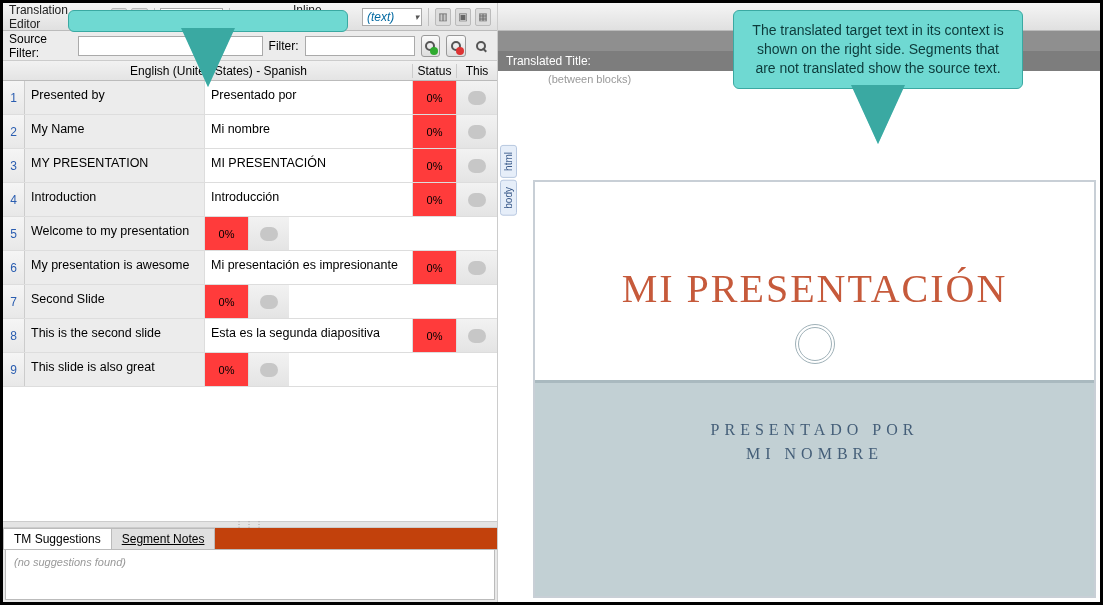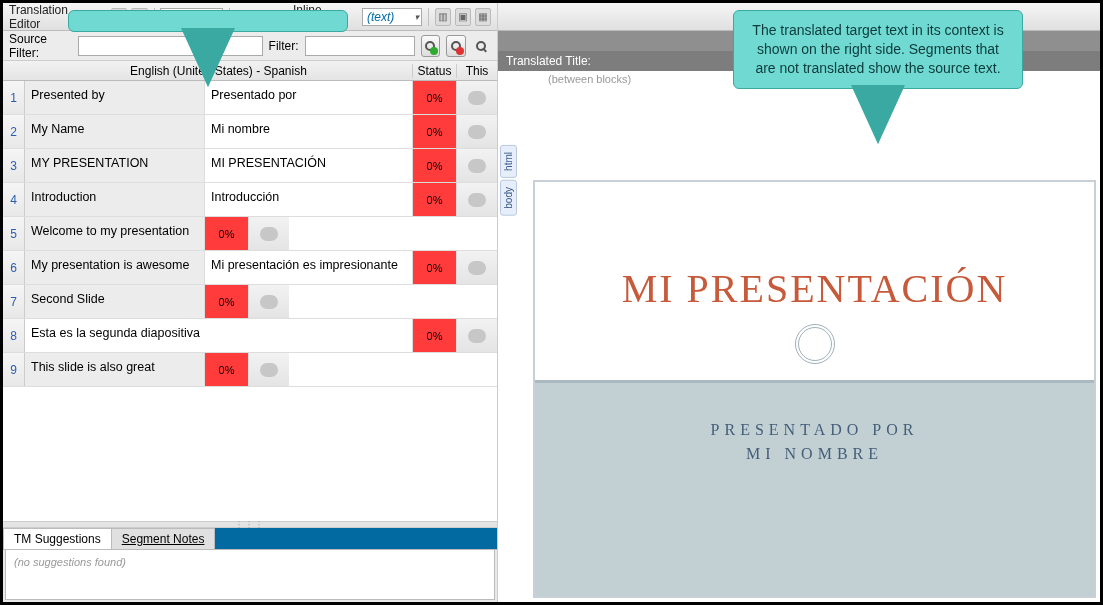--- a/index.html
+++ b/index.html
@@ -43,21 +43,21 @@
 .cell-num { width: 22px; display: flex; align-items: center; justify-content: center; color: #2a5db0; background: linear-gradient(#f5f5f5,#e8e8e8); border-right: 1px solid #ccc; font-size: 12px; }
 .cell-src { width: 180px; padding: 6px 6px; border-right: 1px solid #ddd; background: #ececec; font-size: 12.5px; line-height: 1.3; }
 .cell-tgt { flex: 1; padding: 6px 6px; border-right: 1px solid #ddd; background: #fff; font-size: 12.5px; line-height: 1.3; }
 .cell-status { width: 44px; background: #ff3b3b; color: #000; display: flex; align-items: center; justify-content: center; font-size: 11px; border-right: 1px solid #ddd; }
 .cell-note { width: 40px; display: flex; align-items: center; justify-content: center; background: linear-gradient(#f2f2f2,#e4e4e4); }
 .bubble { width: 18px; height: 14px; background: #c7c7c7; border-radius: 8px; position: relative; }
 .bubble::after { content: ""; position: absolute; bottom: -4px; left: 4px; border: 4px solid transparent; border-top-color: #c7c7c7; }
 
 
 .divider-grip { height: 7px; background: #e4e4e4; display: flex; align-items: center; justify-content: center; color: #999; font-size: 8px; letter-spacing: 2px; border-top: 1px solid #ccc; border-bottom: 1px solid #ccc; }
-.bottom-tabs { display: flex; background: #0369a1; border-bottom: 1px solid #bbb; }
+.bottom-tabs { display: flex; background: #c2410c; border-bottom: 1px solid #bbb; }
 .tab { padding: 3px 10px; border: 1px solid #bbb; border-bottom: none; background: #fff; font-size: 12px; margin-right: -1px; }
 .tab.inactive { background: #e0e0e0; text-decoration: underline; }
 .suggestions-pane { flex: 0 0 50px; background: #fff; border: 1px solid #bbb; border-top: none; padding: 6px 8px; color: #999; font-style: italic; font-size: 11px; margin: 0 2px 2px 2px; }
 
 
 .preview-titlebar { background: #8f8f8f; color: #fff; padding: 3px 8px; font-size: 12px; text-align: center; }
 .preview-sub { background: #7d7d7d; color: #fff; padding: 3px 8px; font-size: 12px; }
 .between { color: #999; font-size: 11px; padding: 2px 0 0 50px; }
 .preview-stage { flex: 1; position: relative; background: #fff; }
 .side-tabs { position: absolute; left: 2px; top: 60px; display: flex; flex-direction: column; gap: 2px; }
@@ -183,20 +183,21 @@
         <div class="row">
           <div class="cell-num">7</div>
           <div class="cell-src">Second Slide</div>
           <div class="cell-status">0%</div>
           <div class="cell-note">
             <span class="bubble"></span>
           </div>
         </div>
         <div class="row">
           <div class="cell-num">8</div>
+          <div class="cell-src">This is the second slide</div>
           <div class="cell-tgt">Esta es la segunda diapositiva</div>
           <div class="cell-status">0%</div>
           <div class="cell-note">
             <span class="bubble"></span>
           </div>
         </div>
         <div class="row">
           <div class="cell-num">9</div>
           <div class="cell-src">This slide is also great</div>
           <div class="cell-status">0%</div>

